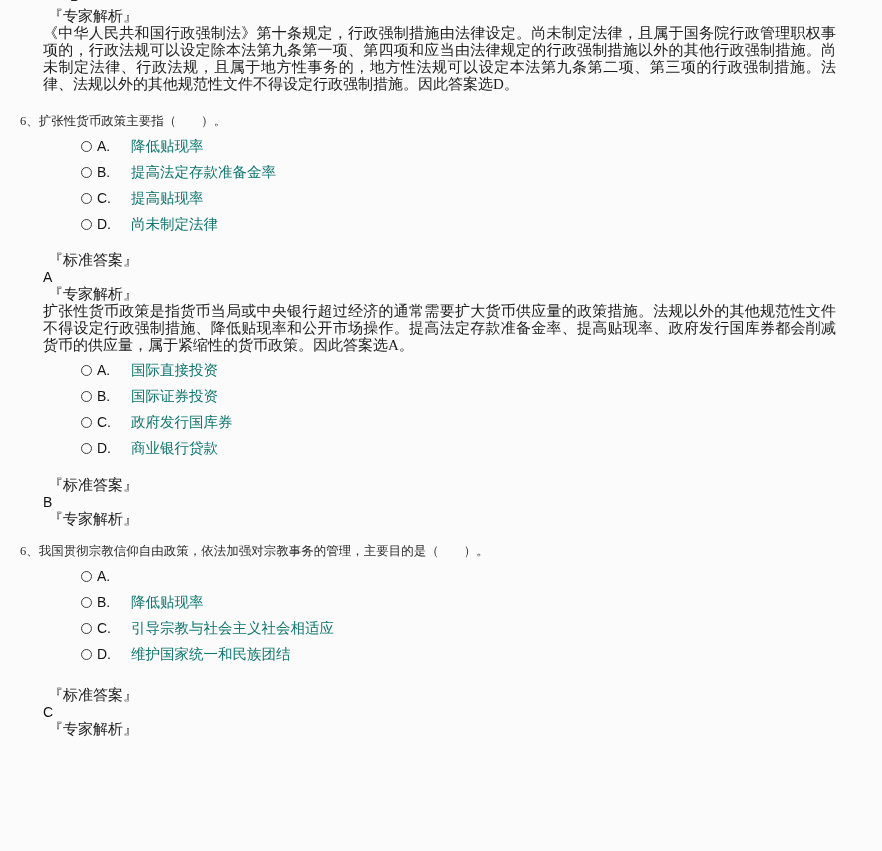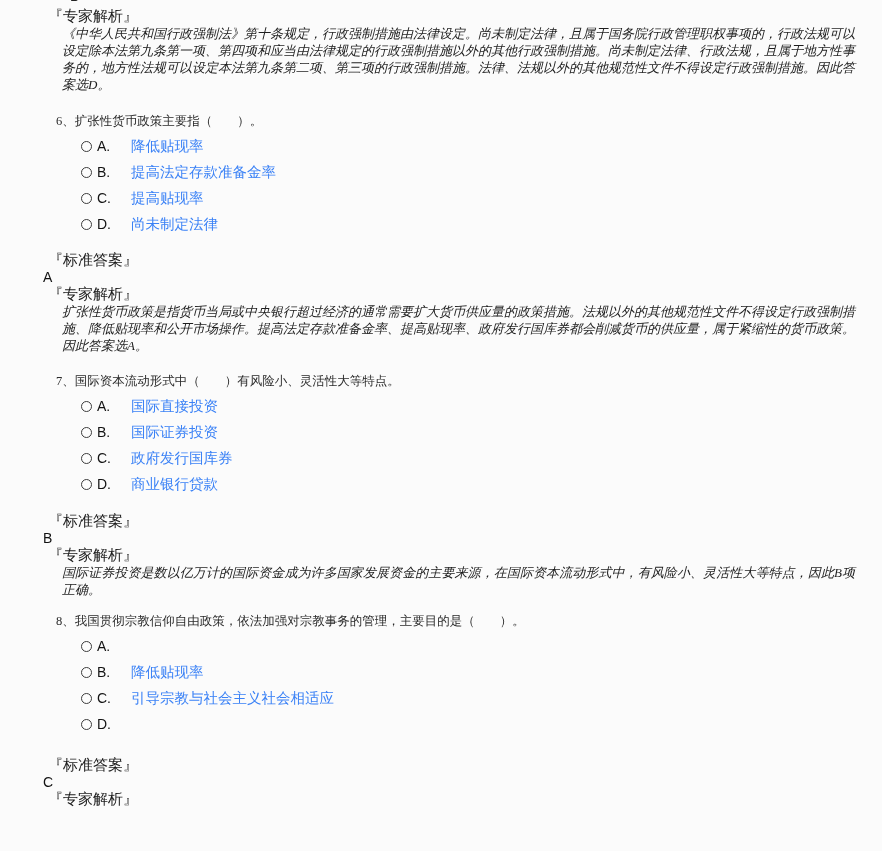--- a/index.html
+++ b/index.html
@@ -22,38 +22,37 @@
     color:#222;
   }
   .section-header{
     margin:0 0 0 48px;
     font-size:15px;
     line-height:17px;
     color:#1a1a1a;
   }
   .first-header{ margin-top:8px; }
   .para{
-    margin:0 44px 0 62px;
+    margin:0 44px 0 43px;
     width:793px;
-    font-size:13px;
+    font-size:15px;
     line-height:17px;
     text-align:justify;
     color:#1d1d1d;
     word-break:break-all;
-    font-style:italic;
   }
   .answer-letter{
     margin:0 0 0 43px;
     font-family:"Liberation Sans","DejaVu Sans",sans-serif;
     font-size:14px;
     line-height:17px;
     color:#111;
   }
   .q-title{
-    margin:0 0 0 56px;
+    margin:0 0 0 20px;
     font-size:12.5px;
     line-height:17px;
     color:#2a2a2a;
   }
   .q6-title{ margin-top:20px; }
   .q7-title{ margin-top:19px; }
   .q8-title{ margin-top:15px; }
   .options{ margin-top:3px; }
   .option-row{
     margin-left:81px;
@@ -75,21 +74,21 @@
   }
   .opt-letter{
     width:34px;
     flex:0 0 auto;
     font-family:"Liberation Sans","DejaVu Sans",sans-serif;
     font-size:14px;
     color:#131313;
   }
   .opt-text{
     font-size:14.5px;
-    color:#3b82f6;
+    color:#0f766e;
   }
   .gap15{ margin-top:15px; }
   .gap16{ margin-top:16px; }
   .gap20{ margin-top:20px; }
 </style>
 </head>
 <body>
 
 <div class="page">
 
@@ -119,21 +118,20 @@
       <input type="radio" name="q6" class="radio" style="">
       <span class="opt-letter">D.</span>
       <span class="opt-text">尚未制定法律</span>
     </div>
   </div>
   <div class="section-header gap15">『标准答案』</div>
   <div class="answer-letter">A</div>
   <div class="section-header">『专家解析』</div>
   <div class="para">扩张性货币政策是指货币当局或中央银行超过经济的通常需要扩大货币供应量的政策措施。法规以外的其他规范性文件不得设定行政强制措施、降低贴现率和公开市场操作。提高法定存款准备金率、提高贴现率、政府发行国库券都会削减货币的供应量，属于紧缩性的货币政策。因此答案选A。</div>
 
-  <div class="q-title q7-title">7、国际资本流动形式中（　　）有风险小、灵活性大等特点。</div>
   <div class="options">
     <div class="option-row">
       <input type="radio" name="q7" class="radio" style="">
       <span class="opt-letter">A.</span>
       <span class="opt-text">国际直接投资</span>
     </div>
     <div class="option-row">
       <input type="radio" name="q7" class="radio" style="">
       <span class="opt-letter">B.</span>
       <span class="opt-text">国际证券投资</span>
@@ -145,40 +143,40 @@
     </div>
     <div class="option-row">
       <input type="radio" name="q7" class="radio" style="">
       <span class="opt-letter">D.</span>
       <span class="opt-text">商业银行贷款</span>
     </div>
   </div>
   <div class="section-header gap16">『标准答案』</div>
   <div class="answer-letter">B</div>
   <div class="section-header">『专家解析』</div>
-  <div class="para">国际证券投资是数以亿万计的国际资金成为许多国家发展资金的主要来源，在国际资本流动形式中，有风险小、灵活性大等特点，因此B项正确。</div>
 
-  <div class="q-title q8-title">8、我国贯彻宗教信仰自由政策，依法加强对宗教事务的管理，主要目的是（　　）。</div>
+  <div class="q-title q8-title">6、我国贯彻宗教信仰自由政策，依法加强对宗教事务的管理，主要目的是（　　）。</div>
   <div class="options">
     <div class="option-row">
       <input type="radio" name="q8" class="radio" style="">
       <span class="opt-letter">A.</span>
     </div>
     <div class="option-row">
       <input type="radio" name="q8" class="radio" style="">
       <span class="opt-letter">B.</span>
       <span class="opt-text">降低贴现率</span>
     </div>
     <div class="option-row">
       <input type="radio" name="q8" class="radio" style="">
       <span class="opt-letter">C.</span>
       <span class="opt-text">引导宗教与社会主义社会相适应</span>
     </div>
     <div class="option-row">
       <input type="radio" name="q8" class="radio" style="">
       <span class="opt-letter">D.</span>
+      <span class="opt-text">维护国家统一和民族团结</span>
     </div>
   </div>
   <div class="section-header gap20">『标准答案』</div>
   <div class="answer-letter">C</div>
   <div class="section-header">『专家解析』</div>
 
 </div>
 
 </body></html>

